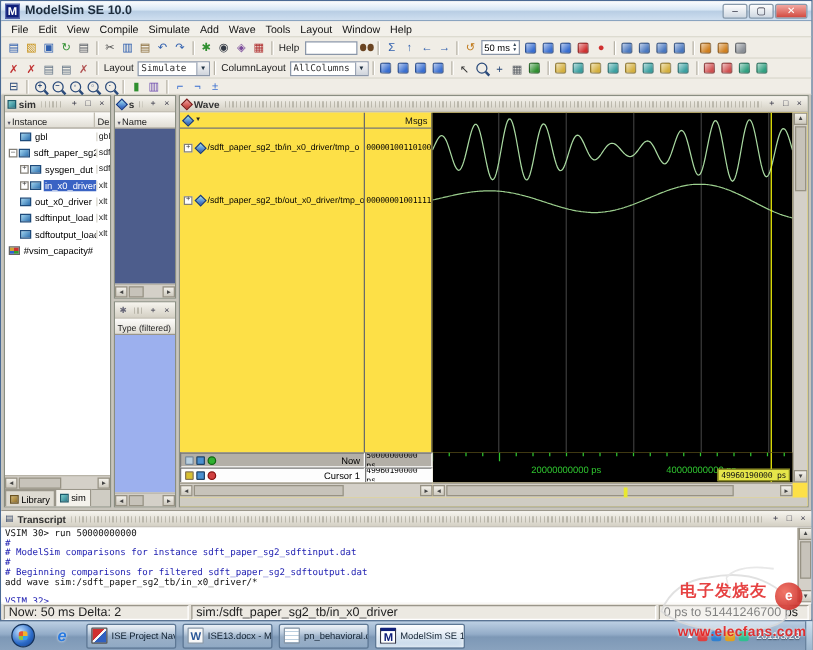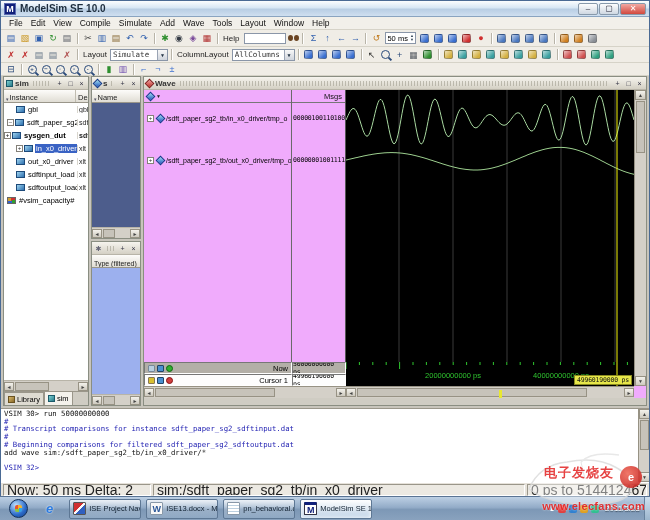--- a/index.html
+++ b/index.html
@@ -62,21 +62,21 @@
 .tab.active{background:#f4f2ec;height:14px;}
 .tabicon{width:7px;height:7px;flex:none;background:linear-gradient(135deg,#d8b86a,#8a6a2a);border:1px solid #6a5220;}
 .tabicon.sim{background:linear-gradient(135deg,#7ad0d0,#2a7a8a);border-color:#1a5a6a;}
 #objects-panel{left:90px;top:0;width:50px;height:163px;}
 #objects-body{flex:1;background:#4d5d8c;}
 #locals-panel{left:90px;top:165px;width:50px;height:165px;}
 #locals-body{flex:1;background:#9cb0ee;}
 .diamond{width:7px;height:7px;transform:rotate(45deg);background:linear-gradient(135deg,#9fe0f0,#2255c0);border:1px solid #123a8a;flex:none;}
 
 #wave-win{left:142px;top:0;width:504px;height:330px;}
-#wave-body{position:relative;flex:1;background:#f0abfc;overflow:hidden;}
+#wave-body{position:relative;flex:1;background:#fde047;overflow:hidden;}
 #wave-names{position:absolute;left:0;top:0;width:148px;height:272px;border-right:1px solid #6a6a6a;}
 #wave-nhdr{height:13px;border-bottom:1px solid #777;display:flex;align-items:center;padding-left:3px;gap:2px;}
 .ddarr{font-size:5px;color:#222;}
 #wave-values{position:absolute;left:148px;top:0;width:54px;height:272px;border-right:1px solid #555;}
 #wave-vhdr{height:13px;border-bottom:1px solid #777;font-size:7.5px;display:flex;align-items:center;justify-content:flex-end;padding-right:3px;color:#111;}
 .sigrow{position:absolute;display:flex;align-items:center;gap:2px;height:12px;font-size:7px;color:#000;white-space:nowrap;overflow:hidden;width:100%;padding-left:3px;}
 .sigval{position:absolute;height:12px;font-size:6.5px;letter-spacing:-.2px;font-family:"DejaVu Sans Mono",monospace;display:flex;align-items:center;padding-left:1px;color:#000;white-space:nowrap;overflow:hidden;width:100%;}
 #wave-canvas{position:absolute;left:202px;top:0;width:288px;height:272px;background:#000;}
 #wave-vscroll{position:absolute;left:490px;top:0;width:12px;height:296px;background:#d4d0c8;border-left:1px solid #979284;}
 .vthumb{position:absolute;left:1px;width:9px;background:#c7c3ba;border:1px solid #979284;}
@@ -96,21 +96,21 @@
 #wave-hr{position:absolute;left:202px;top:296px;width:288px;height:12px;background:#d4d0c8;border-top:1px solid #979284;display:flex;align-items:center;}
 #wave-strip{position:absolute;left:0;top:308px;width:502px;height:8px;background:#cfccc3;}
 .ymark{position:absolute;top:1px;width:3px;height:10px;background:#e8e830;}
 
 #transcript{height:74px;display:flex;flex-direction:column;border-top:1px solid #9a968a;background:#fff;}
 #transcript-body{flex:1;position:relative;background:#fff;padding:1px 3px;overflow:hidden;}
 .tline{font-family:"DejaVu Sans Mono",monospace;font-size:7.3px;line-height:7.7px;white-space:pre;color:#111;}
 .tline.b{color:#1c1cb0;}
 #tr-vscroll{position:absolute;right:0;top:0;width:11px;height:100%;background:#d4d0c8;border-left:1px solid #979284;}
 
-#statusbar{height:15px;display:flex;align-items:stretch;background:#e6e2da;border-top:1px solid #fff;padding:1px 2px;gap:2px;font-size:14px;color:#222;}
+#statusbar{height:15px;display:flex;align-items:stretch;background:#e6e2da;border-top:1px solid #fff;padding:1px 2px;gap:2px;font-size:10px;color:#222;}
 .scell{border:1px solid;border-color:#9a968a #fff #fff #9a968a;display:flex;align-items:center;padding:0 3px;white-space:nowrap;overflow:hidden;background:#ece9e2;}
 #sc-left{width:148px;}#sc-ctx{width:372px;}#sc-range{flex:1;}
 
 #taskbar{position:absolute;left:0;top:496px;width:650px;height:24px;background:linear-gradient(#bdd0e4,#93acc8 45%,#7d98b6 55%,#89a2be);border-top:1px solid #5a7494;display:flex;align-items:center;}
 .orb{width:19px;height:19px;border-radius:50%;margin:0 10px 0 9px;background:radial-gradient(circle at 35% 30%,#bfe0ff,#2a6ac8 60%,#173e86);border:1px solid #12305a;position:relative;flex:none;}
 .orb::after{content:"";position:absolute;inset:5px;background:conic-gradient(#f3b32a 0 25%,#35a3e8 0 50%,#8cc63f 0 75%,#e8542f 0);border-radius:2px;}
 .ie{font-size:13px;font-weight:bold;color:#2a7ae0;font-style:italic;margin:0 16px 0 8px;text-shadow:0 0 2px #fff;flex:none;}
 .tbtn{width:72px;height:20px;display:flex;align-items:center;gap:3px;padding:0 3px;border:1px solid #5d7794;border-radius:2px;background:linear-gradient(rgba(255,255,255,.75),rgba(255,255,255,.25) 45%,rgba(160,185,210,.35));margin-right:5px;font-size:7.5px;color:#102030;white-space:nowrap;overflow:hidden;flex:none;}
 .tbtn.active{background:linear-gradient(rgba(255,255,255,.95),rgba(215,232,248,.75));box-shadow:inset 0 0 4px #fff;}
 .tic{width:13px;height:13px;flex:none;border-radius:1px;display:flex;align-items:center;justify-content:center;font-weight:bold;}
@@ -397,21 +397,21 @@
             <span class="ticon"></span>
             <span class="tlabel">gbl</span>
             <span class="tdesign">gbl</span>
           </div>
           <div class="treerow" style="padding-left: 3px;">
             <span class="expbox">–</span>
             <span class="ticon"></span>
             <span class="tlabel">sdft_paper_sg2_tb</span>
             <span class="tdesign">sdf</span>
           </div>
-          <div class="treerow" style="padding-left: 0; font-weight: bold;">
+          <div class="treerow" style="padding-left: 12px;">
             <span class="expbox">+</span>
             <span class="ticon"></span>
             <span class="tlabel">sysgen_dut</span>
             <span class="tdesign">sdf</span>
           </div>
           <div class="treerow sel" style="padding-left: 12px;">
             <span class="expbox">+</span>
             <span class="ticon"></span>
             <span class="tlabel">in_x0_driver</span>
             <span class="tdesign">xlt</span>
@@ -614,24 +614,32 @@
             </div>
           <div class="spacer"></div>
           <div class="sbtn">►</div>
         </div>
         <div id="wave-strip"></div>
       </div>
     </div>
   </div>
 
   <div id="transcript">
+    <div class="phead">
+      <div class="pbtn" style="color:#346">▤</div>
+      <div class="ptitle">Transcript</div>
+      <div class="pdots"></div>
+      <div class="pbtn">+</div>
+      <div class="pbtn">□</div>
+      <div class="pbtn">×</div>
+    </div>
     <div id="transcript-body">
       <div class="tline">VSIM 30&gt; run 50000000000</div>
         <div class="tline b">#</div>
-        <div class="tline b"># Transcript comparisons for instance sdft_paper_sg2_sdftinput.dat</div>
+        <div class="tline b"># ModelSim comparisons for instance sdft_paper_sg2_sdftinput.dat</div>
         <div class="tline b">#</div>
         <div class="tline b"># Beginning comparisons for filtered sdft_paper_sg2_sdftoutput.dat</div>
         <div class="tline">add wave sim:/sdft_paper_sg2_tb/in_x0_driver/*</div>
         <div class="tline"> </div>
         <div class="tline b">VSIM 32&gt;</div>
         <div id="tr-vscroll">
         <div class="varr" style="top:0">▲</div>
         <div class="vthumb" style="top:11px;height:30px"></div>
         <div class="varr" style="bottom:0">▼</div>
       </div>

